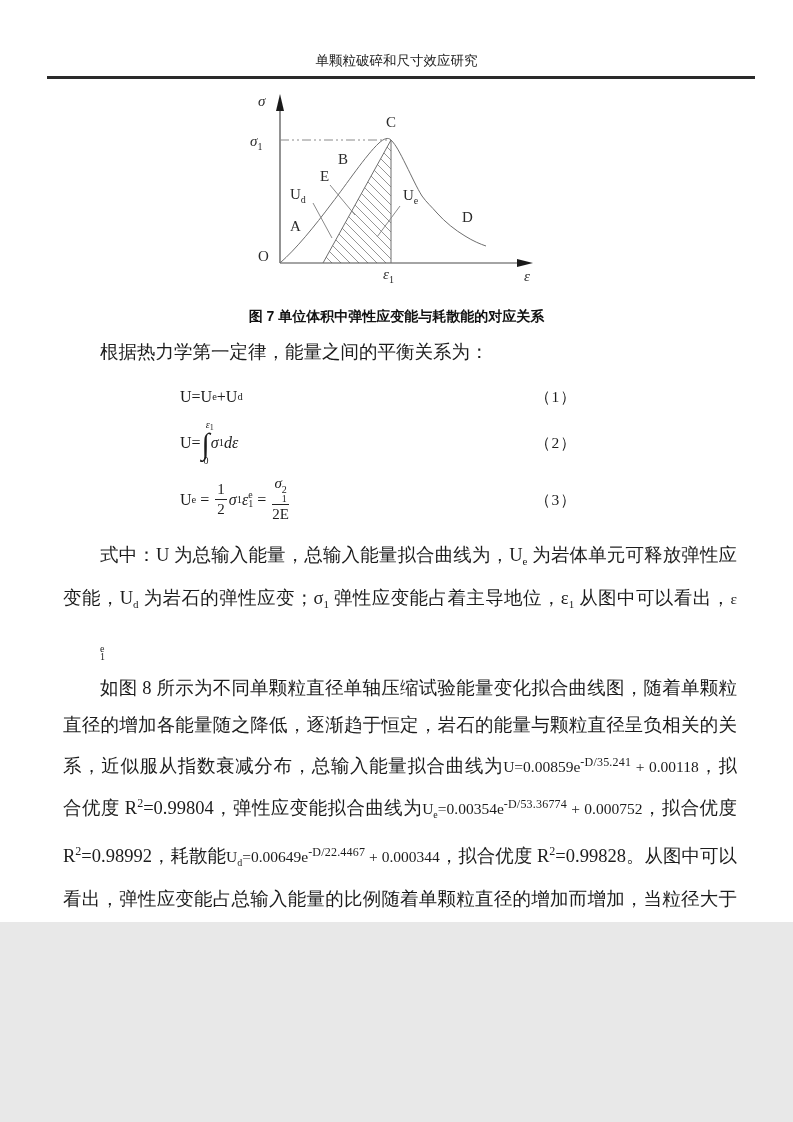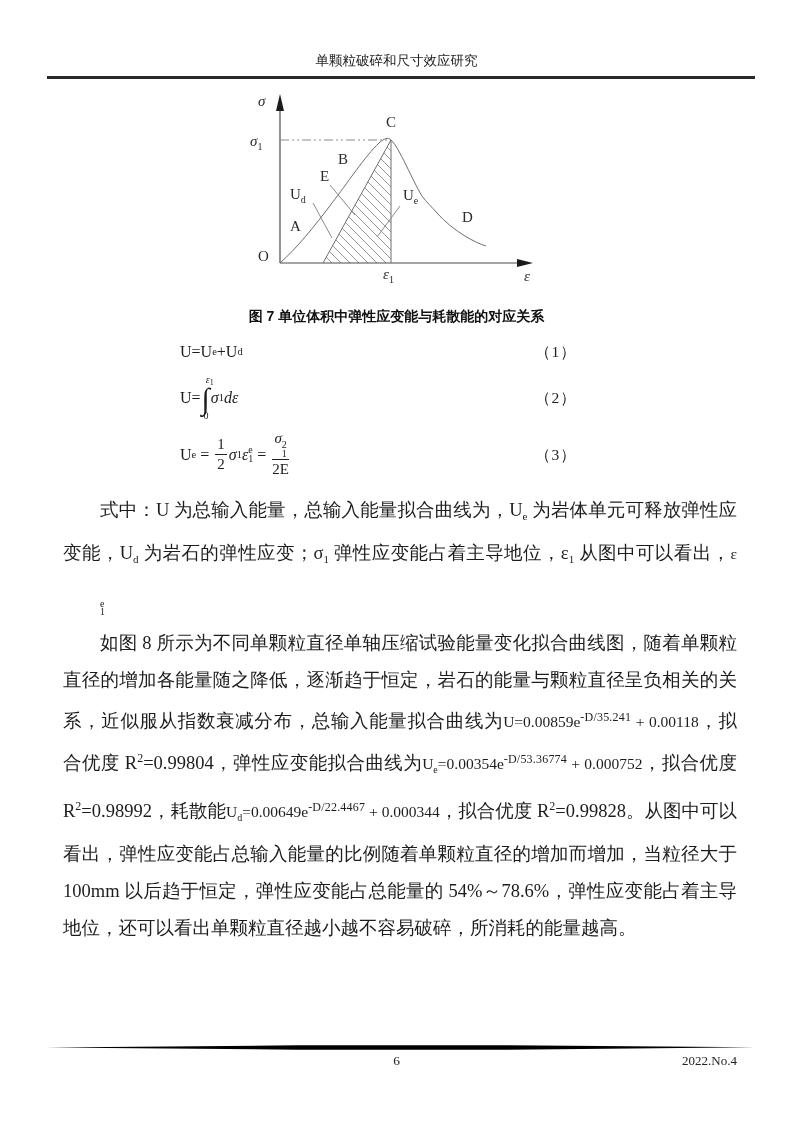--- a/index.html
+++ b/index.html
@@ -5,21 +5,21 @@
   :root{
     --ink:#1c1c1c;
     --rule:#2a2a2a;
     --fig-stroke:#6e6e6e;
     --fig-light:#8a8a8a;
   }
   *{margin:0;padding:0;box-sizing:border-box;}
   html,body{background:#e8e8e8;}
   .page{
     position:relative;
-    width:793px;height:1122px;
+    width:793px;height:922px;
     background:#ffffff;
     margin:0 auto;
     color:var(--ink);
     font-family:"Liberation Serif","DejaVu Serif",serif;
     overflow:hidden;
   }
   
   .running-head{
     padding-top:52px;
     text-align:center;
@@ -171,20 +171,21 @@
       <text class="fig-text" x="234" y="135">D</text>
       <text class="fig-text" x="62" y="112"><tspan>U</tspan><tspan class="fig-small" dy="4">d</tspan></text>
       <text class="fig-text" x="175" y="113"><tspan>U</tspan><tspan class="fig-small" dy="4">e</tspan></text>
       <text class="fig-text" x="155" y="192"><tspan class="fig-greek">ε</tspan><tspan class="fig-small" dy="4">1</tspan></text>
       <text class="fig-text fig-greek" x="296" y="194">ε</text>
     </svg>
   </div>
 
   <div class="figure-caption">图 7 单位体积中弹性应变能与耗散能的对应关系</div>
 
+  <p class="body-para"><span class="seg-n">根据热力学第一定律，能量之间的平衡关系为：</span></p>
 
   <div class="equations">
     <div class="eq-row r1">
       <span class="eq-t">U=U</span>
         <span class="eq-sub">e</span>
         <span class="eq-t">+U</span>
         <span class="eq-sub">d</span>
       <span class="eq-num">（1）</span>
     </div>
     <div class="eq-row r2">

